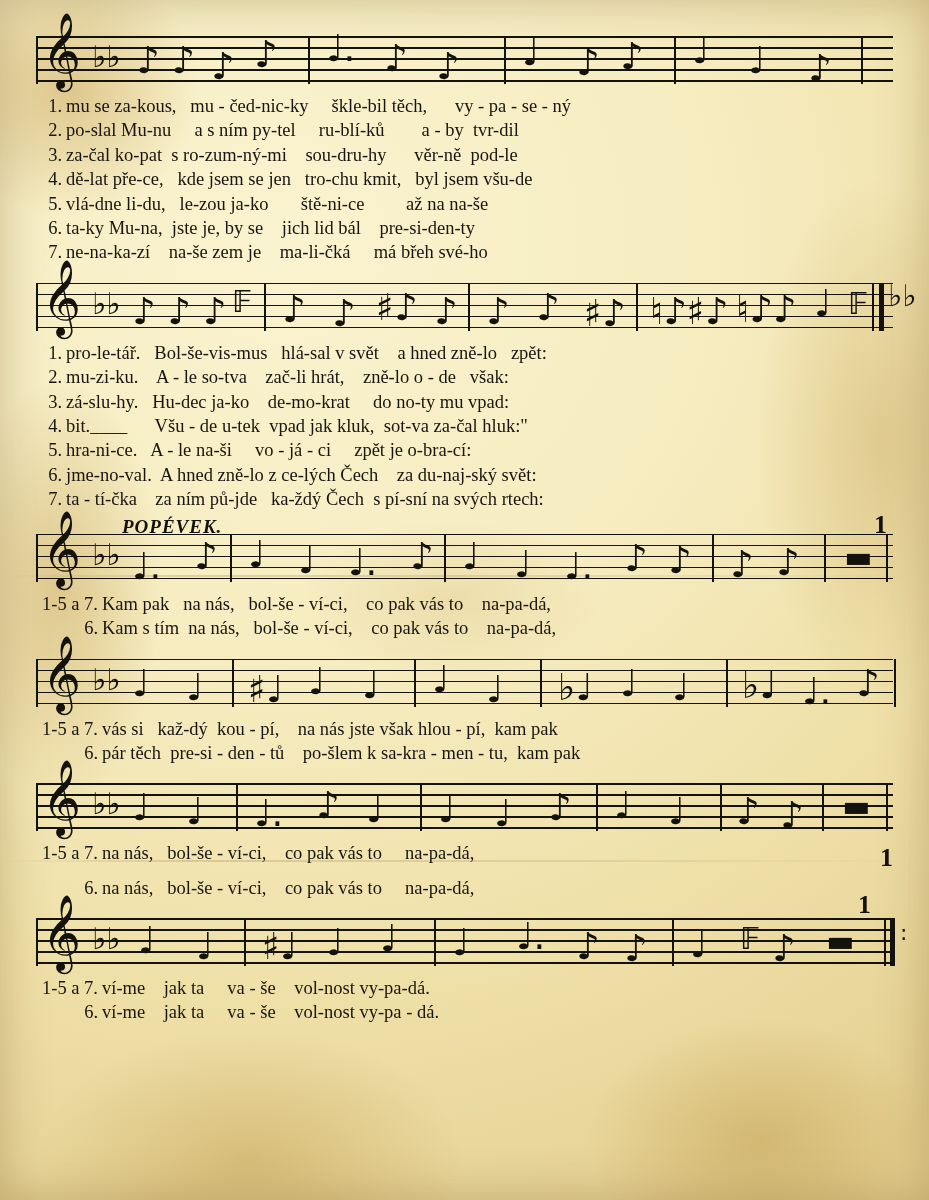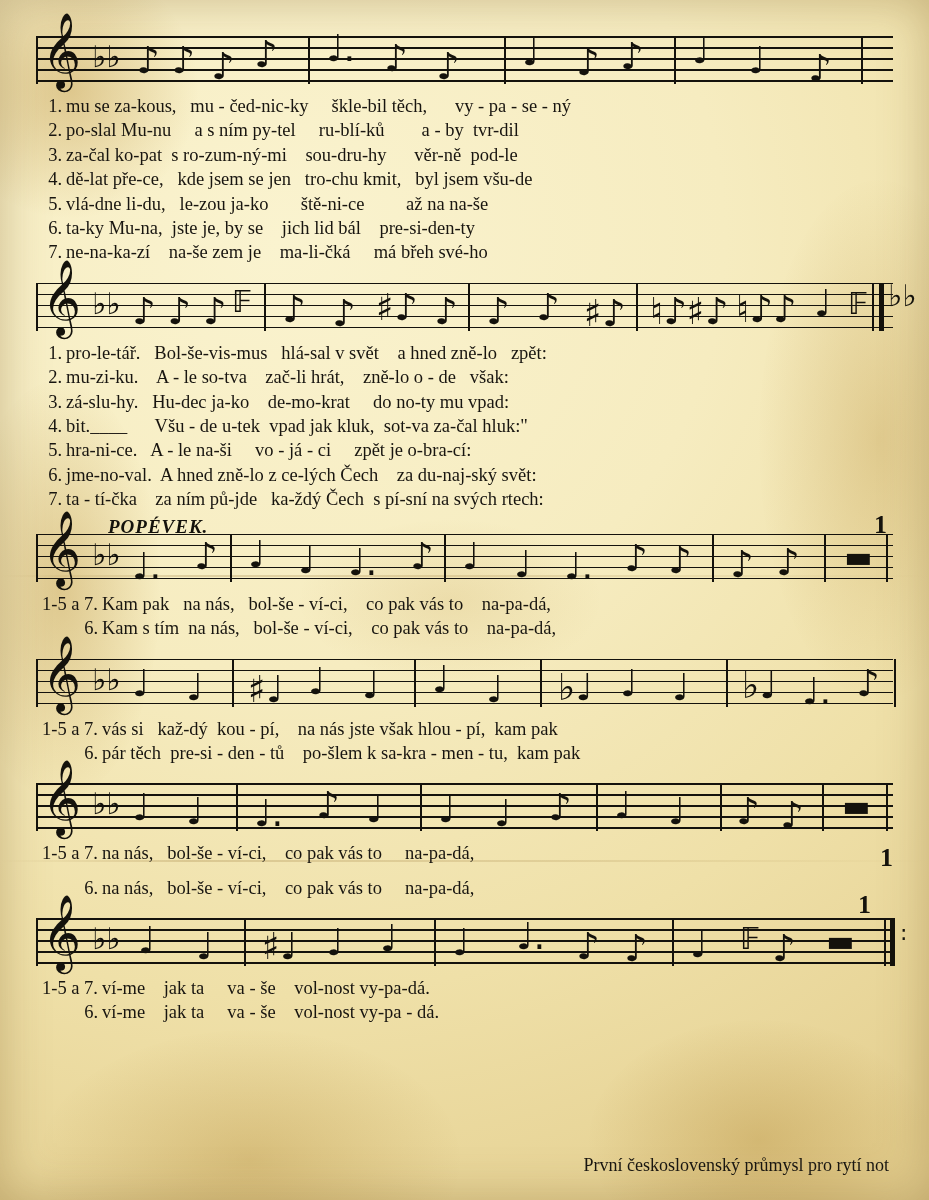--- a/index.html
+++ b/index.html
@@ -111,21 +111,21 @@
     position: absolute;
     right: 6px;
     top: -16px;
     font-size: 26px;
     font-weight: bold;
     color: #14120c;
     font-family: "Liberation Serif", serif;
   }
   .popevek {
     position: absolute;
-    left: 72px;
+    left: 86px;
     top: -10px;
     font-style: italic;
     font-weight: bold;
     font-size: 19px;
     letter-spacing: 1px;
     color: #14120c;
   }
 
   
   .lyrics {
@@ -419,17 +419,16 @@
         <div class="note" style="left:864px; top:12px; font-size:22px;">:</div>
       </div>
 
       <div class="lyrics">
         <div class="lyric-line"><span class="vn wide">1-5 a 7.</span><span class="tx">ví-me    jak ta     va - še    vol-nost vy-pa-dá.</span></div>
         <div class="lyric-line"><span class="vn wide">6.</span><span class="tx">ví-me    jak ta     va - še    vol-nost vy-pa - dá.</span></div>
       </div>
     </div>
 
     <div class="footer">
-      <div>První československý průmysl pro rytí not</div>
     </div>
 
   </div>
 </div>
 
 </body></html>

